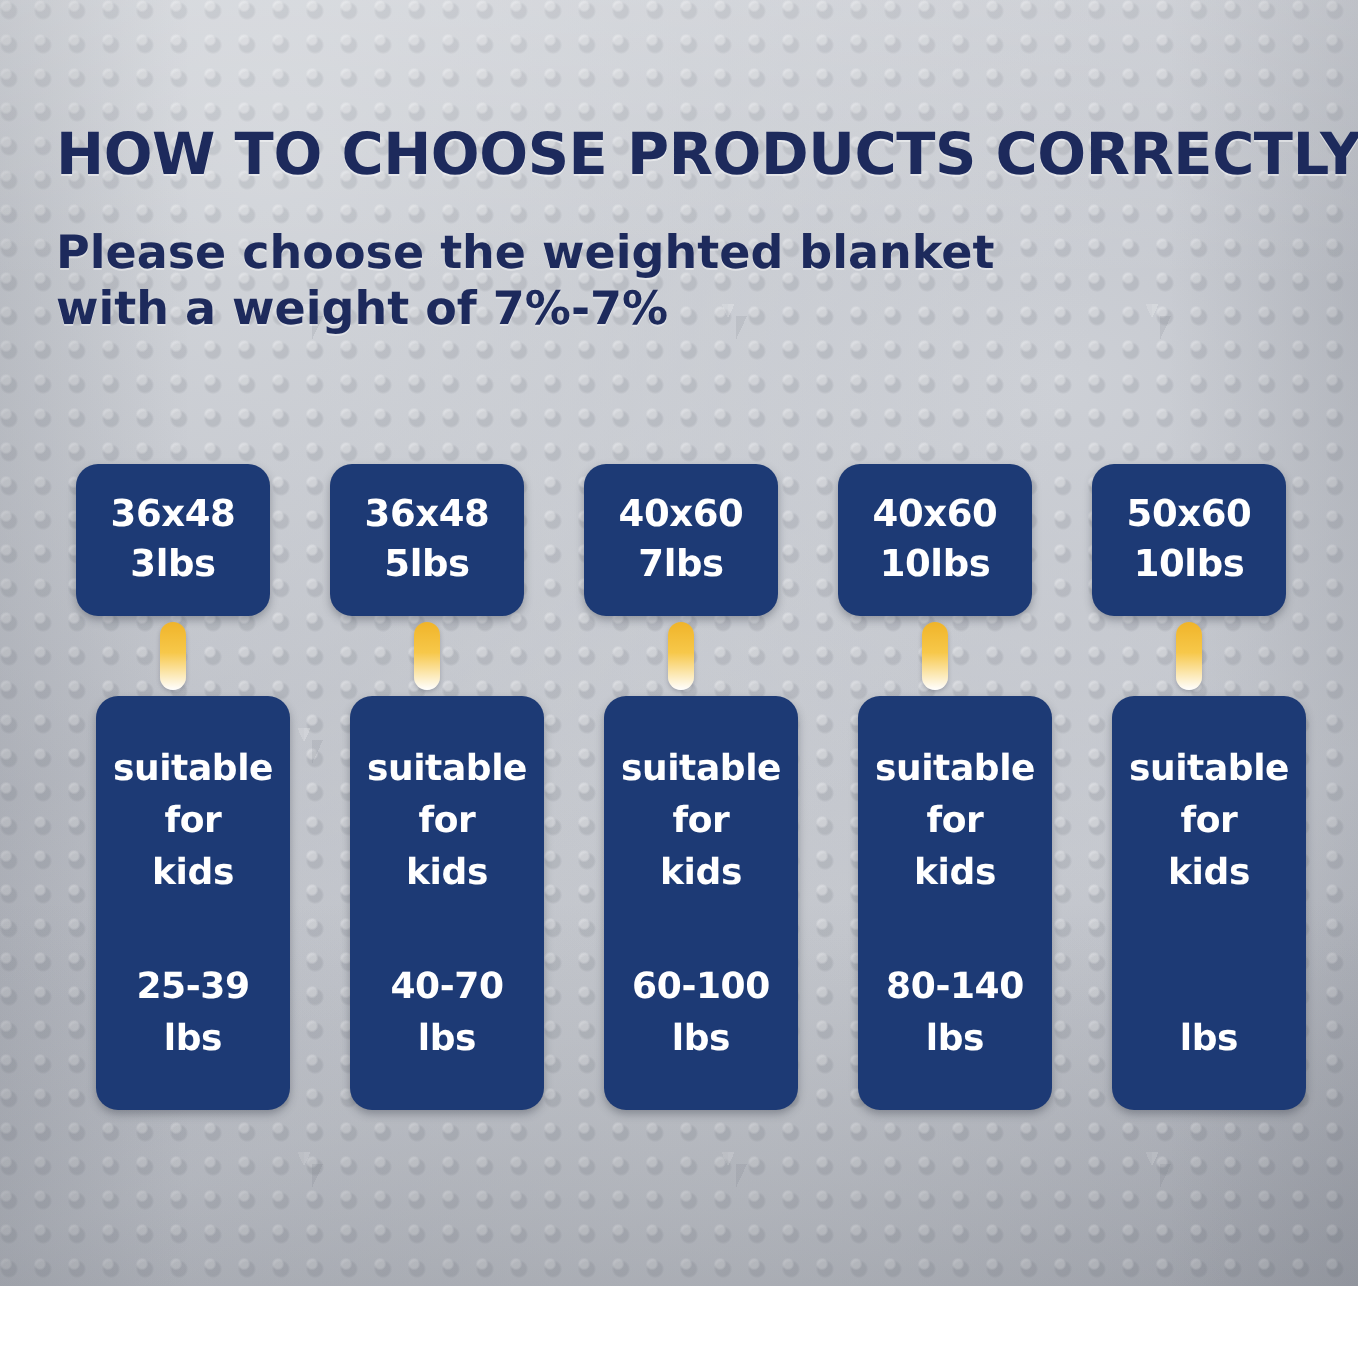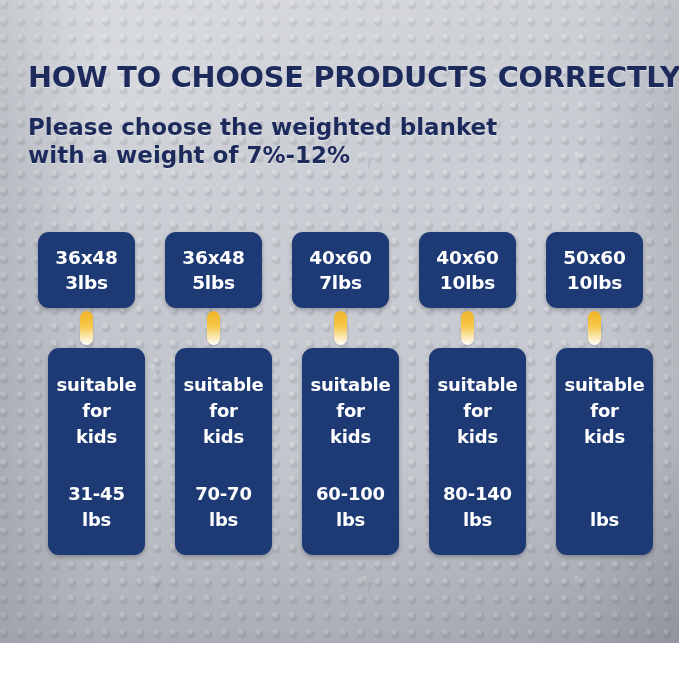--- a/index.html
+++ b/index.html
@@ -176,58 +176,58 @@
   <div class="bg-dots"></div>
   <div class="bg-quilt"></div>
   <div class="bg-shade"></div>
 
   <div class="content">
 
     <div class="title">HOW TO CHOOSE PRODUCTS CORRECTLY</div>
 
     <div class="subtitle">
       <div>Please choose the weighted blanket</div>
-      <div>with a weight of 7%-12%</div>
+      <div>with a weight of 7%-7%</div>
     </div>
 
     <div class="columns">
 
       <div class="column">
         <div class="size-card">
           <div class="line">36x48</div>
           <div class="line">3lbs</div>
         </div>
         <div class="connector"></div>
         <div class="desc-card">
           <div class="desc-top">
             <div class="line">suitable</div>
             <div class="line">for</div>
             <div class="line">kids</div>
           </div>
           <div class="desc-bottom">
-            <div class="line">31-45</div>
+            <div class="line">25-39</div>
             <div class="line">lbs</div>
           </div>
         </div>
       </div>
 
       <div class="column">
         <div class="size-card">
           <div class="line">36x48</div>
           <div class="line">5lbs</div>
         </div>
         <div class="connector"></div>
         <div class="desc-card">
           <div class="desc-top">
             <div class="line">suitable</div>
             <div class="line">for</div>
             <div class="line">kids</div>
           </div>
           <div class="desc-bottom">
-            <div class="line">70-70</div>
+            <div class="line">40-70</div>
             <div class="line">lbs</div>
           </div>
         </div>
       </div>
 
       <div class="column">
         <div class="size-card">
           <div class="line">40x60</div>
           <div class="line">7lbs</div>
         </div>

